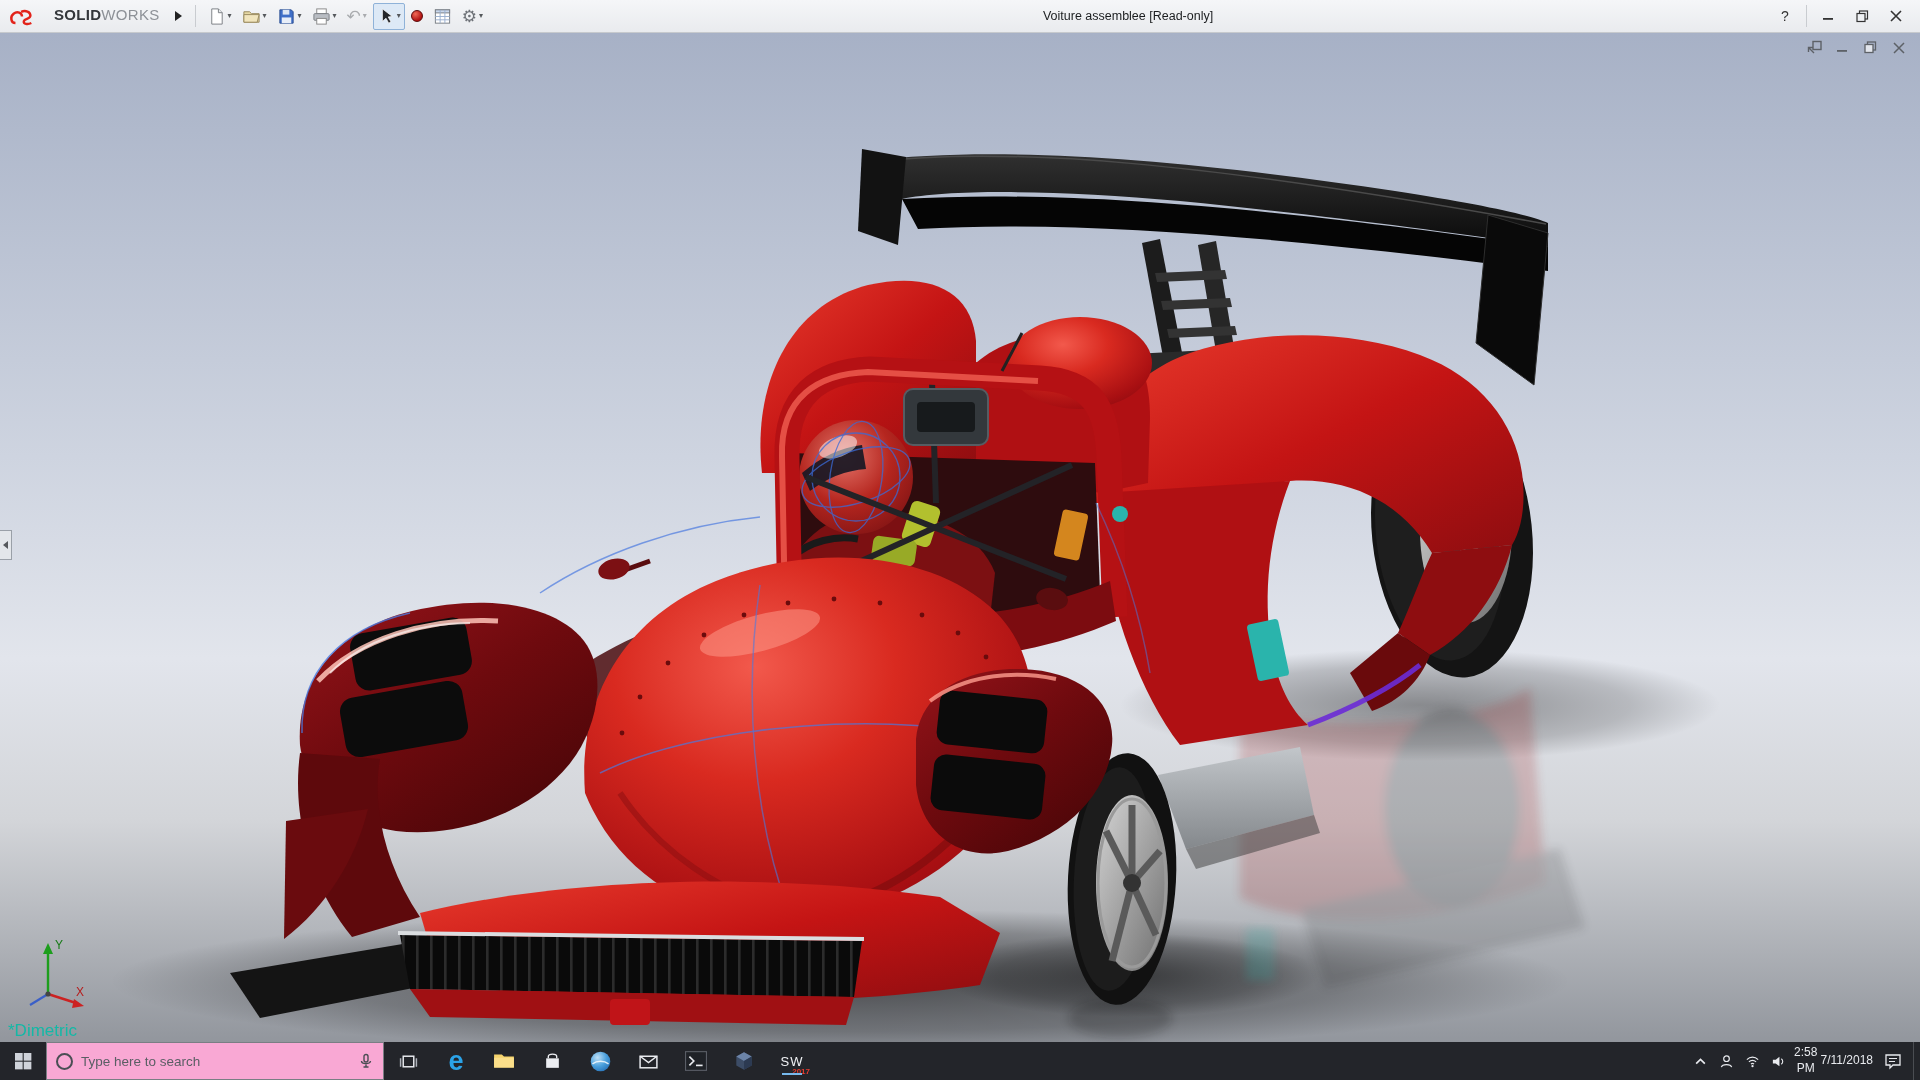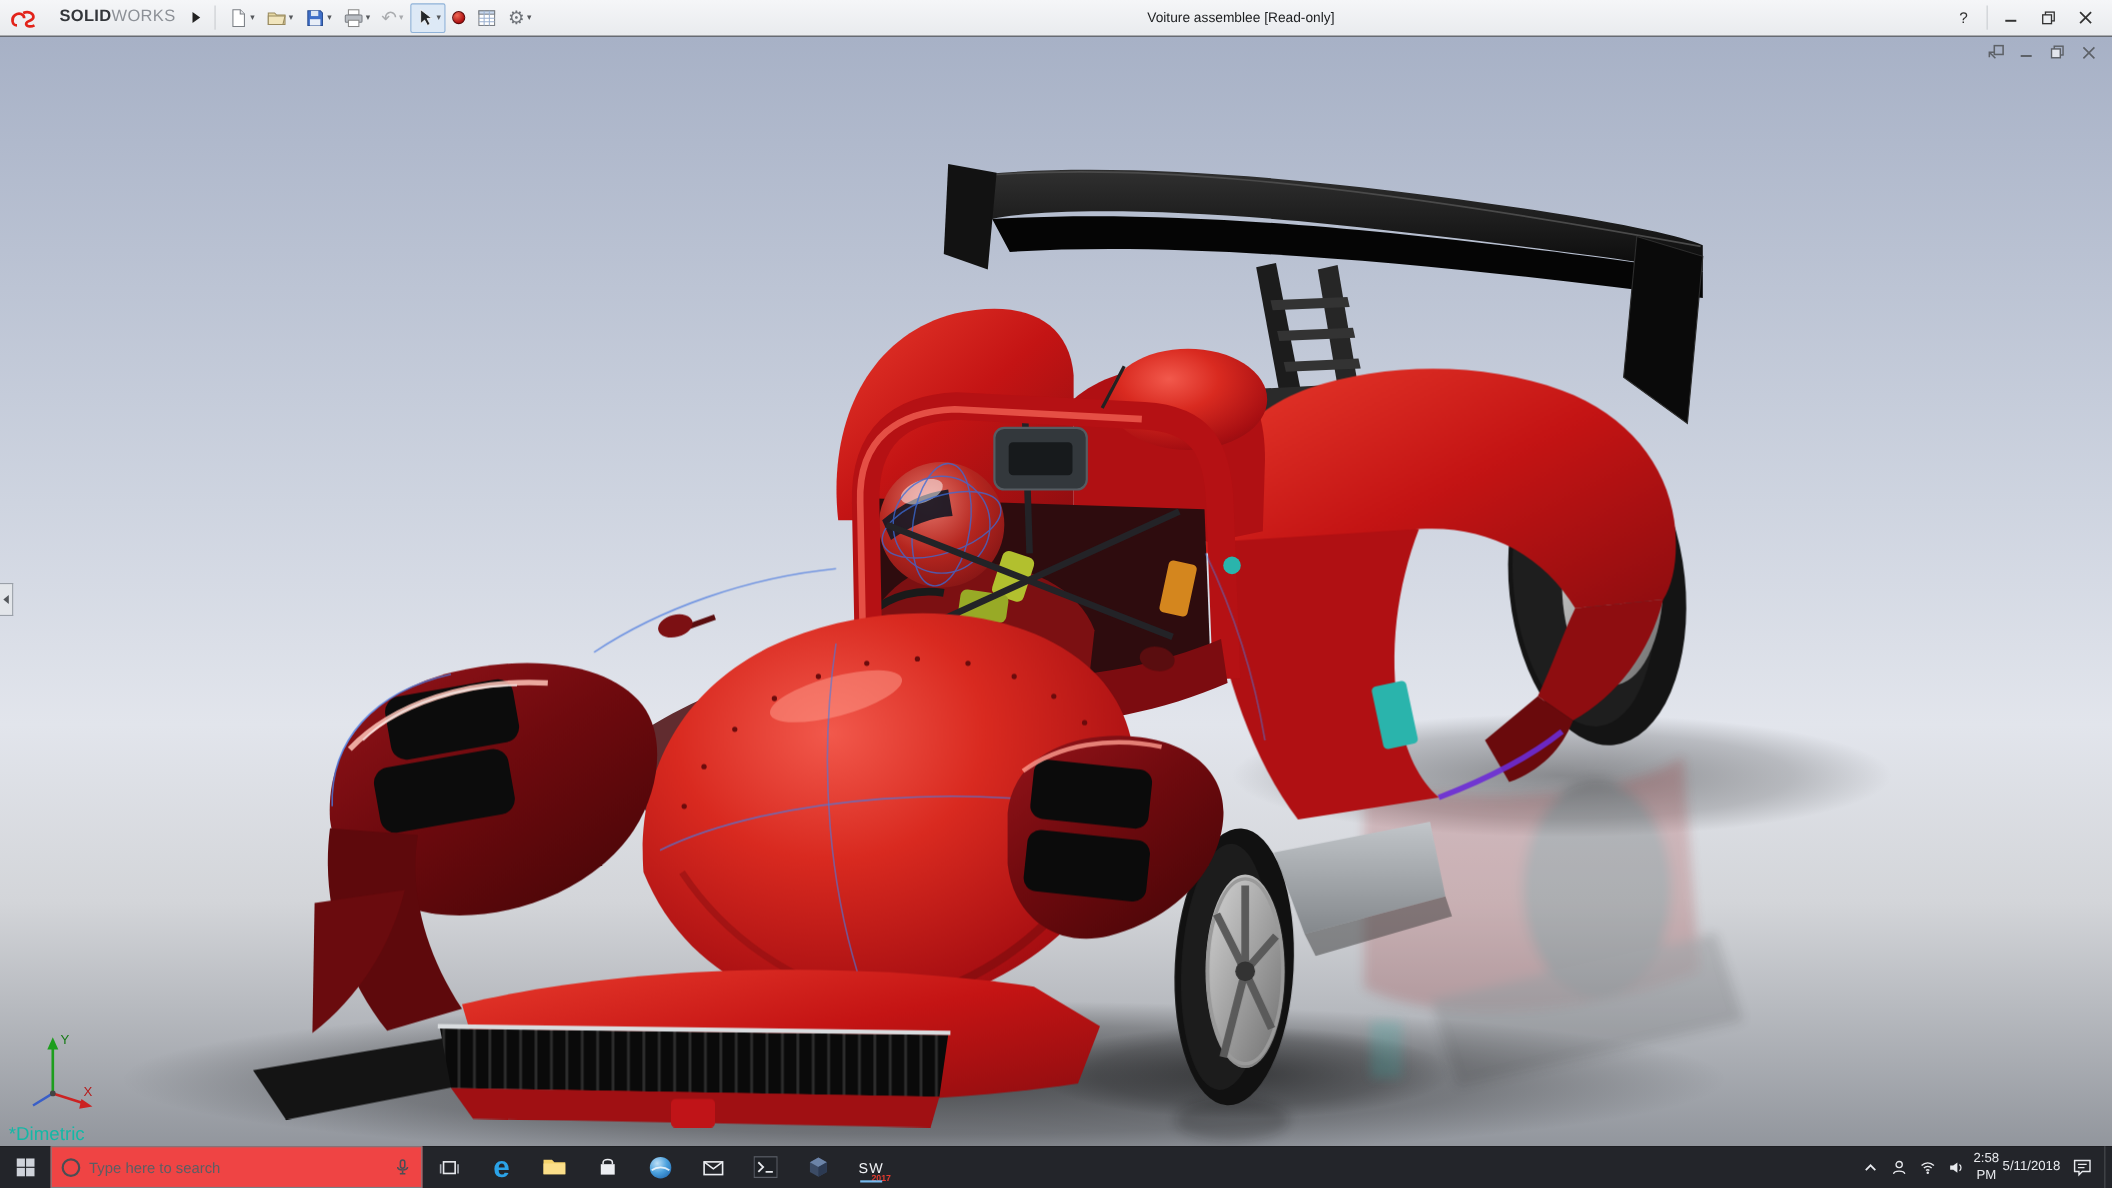--- a/index.html
+++ b/index.html
@@ -38,21 +38,21 @@
   .left-tab{position:absolute;left:0;top:497px;width:12px;height:30px;background:#e3e6ea;border:1px solid #9aa0a8;border-left:none;
     display:flex;align-items:center;justify-content:center;z-index:3}
   .left-tab-tri{width:0;height:0;border-right:5px solid #55585c;border-top:4px solid transparent;border-bottom:4px solid transparent}
   .triad{position:absolute;left:12px;bottom:28px;z-index:3}
   .view-label{position:absolute;left:8px;bottom:1px;font-size:17px;color:#14b8a6;z-index:3}
 
   
   .taskbar{height:38px;background:#23252a;display:flex;align-items:stretch;flex:0 0 auto;color:#e8eaee}
   .tk-btn{display:flex;align-items:center;justify-content:center;background:none;border:none}
   .start{width:46px}
-  .searchbox{width:338px;background:#ef4444;border:1px solid #7a7e84;display:flex;align-items:center;gap:8px;padding:0 9px}
+  .searchbox{width:338px;background:#f9a8d4;border:1px solid #7a7e84;display:flex;align-items:center;gap:8px;padding:0 9px}
   .search-ring{width:17px;height:17px;border:2px solid #4a4e54;border-radius:50%;flex:0 0 auto}
   .searchbox input{flex:1;border:none;outline:none;font-size:13.5px;color:#333;font-family:"Liberation Sans",sans-serif;background:transparent}
   .searchbox input::placeholder{color:#5a5e64}
   .mic-btn{background:none;border:none;display:flex;align-items:center}
   .tk-app{width:48px}
   .edge-e{font-size:27px;font-weight:bold;color:#2ba3e8;line-height:1}
   .sw-tile{position:relative;width:32px;height:28px;display:flex;align-items:center;justify-content:center}
   .sw-letters{font-size:13px;font-weight:normal;color:#f0f2f5;letter-spacing:1px}
   .sw-badge{position:absolute;right:-2px;bottom:-1px;font-size:8px;font-weight:bold;color:#e43b2e}
   .sw-underline{position:absolute;left:6px;right:6px;bottom:0;height:2px;background:#76b9ed}
@@ -541,21 +541,21 @@
         </svg>
       </button>
       <button class="tk-btn tk-tray">
         <svg width="15" height="15" viewBox="0 0 16 16">
           <path d="M2,6 v4 h3 l4,3 V3 L5,6 z" fill="#e8eaee"></path>
           <path d="M11,5 c2,1.5 2,4.5 0,6" stroke="#e8eaee" fill="none" stroke-width="1.2"></path>
         </svg>
       </button>
       <button class="clock">
         <span>2:58 PM</span>
-        <span>5/11/2018</span>
+        <span>7/11/2018</span>
       </button>
       <button class="tk-btn action">
         <svg width="18" height="18" viewBox="0 0 18 18">
           <path d="M2,3 h14 v10 H9 l-3,3 v-3 H2 z" fill="none" stroke="#e8eaee" stroke-width="1.3"></path>
           <path d="M5,6.5 h8 M5,9.5 h6" stroke="#e8eaee" stroke-width="1.2"></path>
         </svg>
       </button>
       <button class="tk-btn show-desktop"></button>
     </div>
   </footer>

